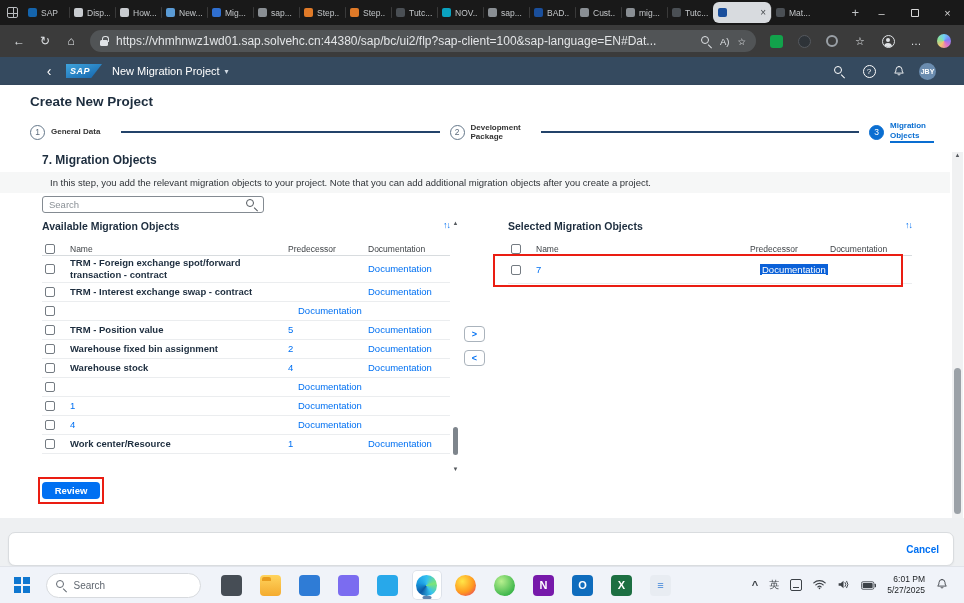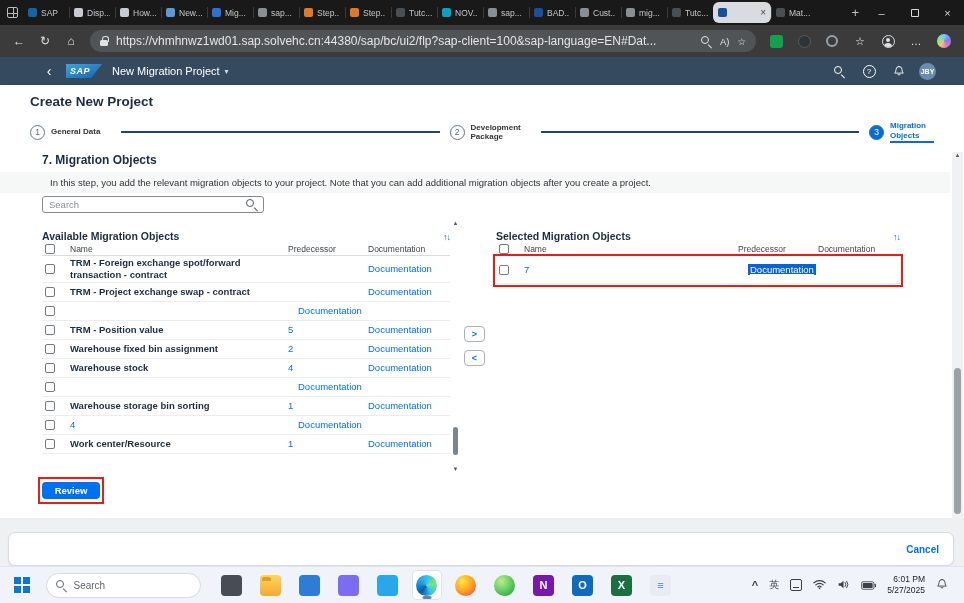--- a/index.html
+++ b/index.html
@@ -75,22 +75,22 @@
   .content{position:absolute;top:150px;left:0;right:0;height:368px;background:#fff}
   .section-title{position:absolute;left:42px;top:3px;font-size:12px;font-weight:bold;color:#1d2d3e}
   .desc-band{position:absolute;left:0;right:14px;top:22px;height:21px;background:#f6f7f7;display:flex;align-items:center;padding-left:50px}
   .desc-text{font-size:9.5px;color:#2f3338}
   .searchbox{position:absolute;left:42px;top:46px;width:222px;height:17px;border:1px solid #848b92;border-radius:3px;background:#fff;display:flex;align-items:center;padding:0 6px;gap:6px}
   .searchbox input{flex:1;min-width:0;border:none;outline:none;background:transparent;font-size:9.5px;color:#32363a;font-family:"Liberation Sans",sans-serif}
   .searchbox input::placeholder{color:#8a9096}
   .mag.dark{color:#51575d}
   .panel{position:absolute;top:70px}
   .panel.left{left:42px;width:408px}
-  .panel.right{left:496px;width:404px}
-  .panel-head{height:22px;display:flex;align-items:flex-end;justify-content:space-between}
+  .panel.right{left:508px;width:404px}
+  .panel-head{height:22px;display:flex;align-items:flex-start;justify-content:space-between}
   .ptitle{font-size:10.5px;font-weight:bold;color:#1d2d3e}
   .sort{font-size:9px;color:#0070f2;letter-spacing:-1px}
   .thead,.trow{display:grid;grid-template-columns:22px minmax(0,1fr) 64px 92px;column-gap:6px;align-items:center}
   .thead{height:14px;border-bottom:1px solid #d8dcdf}
   .th{font-size:8.5px;font-weight:normal;color:#3f4347}
   .th.pred,.tpred{text-align:left;padding-right:6px}
   .th.doc,.tdoc{padding-left:10px}
   .trow{min-height:19px;border-bottom:1px solid #ebedef;padding:1px 0}
   .cb{width:10px;height:10px;border:1px solid #747b82;border-radius:2px;background:#fff;margin-left:3px}
   .tname{font-size:9.5px;font-weight:bold;color:#1d2d3e;line-height:1.25}
@@ -367,21 +367,21 @@
 
           <div class="trow">
             <span class="cb"></span>
             <span class="tname">TRM - Foreign exchange spot/forward transaction - contract</span>
             <span class="tpred"></span>
             <a class="tdoc">Documentation</a>
           </div>
 
           <div class="trow">
             <span class="cb"></span>
-            <span class="tname">TRM - Project exchange swap - contract</span>
+            <span class="tname">TRM - Interest exchange swap - contract</span>
             <span class="tpred"></span>
             <a class="tdoc">Documentation</a>
           </div>
 
           <div class="trow">
             <span class="cb"></span>
             <span class="tpred"></span>
             <a class="tdoc">Documentation</a>
           </div>
 
@@ -407,21 +407,20 @@
           </div>
 
           <div class="trow">
             <span class="cb"></span>
             <span class="tpred"></span>
             <a class="tdoc">Documentation</a>
           </div>
 
           <div class="trow">
             <span class="cb"></span>
-            <span class="tname">Warehouse storage bin sorting</span>
             <span class="tpred">1</span>
             <a class="tdoc">Documentation</a>
           </div>
 
           <div class="trow">
             <span class="cb"></span>
             <span class="tpred">4</span>
             <a class="tdoc">Documentation</a>
           </div>
 

